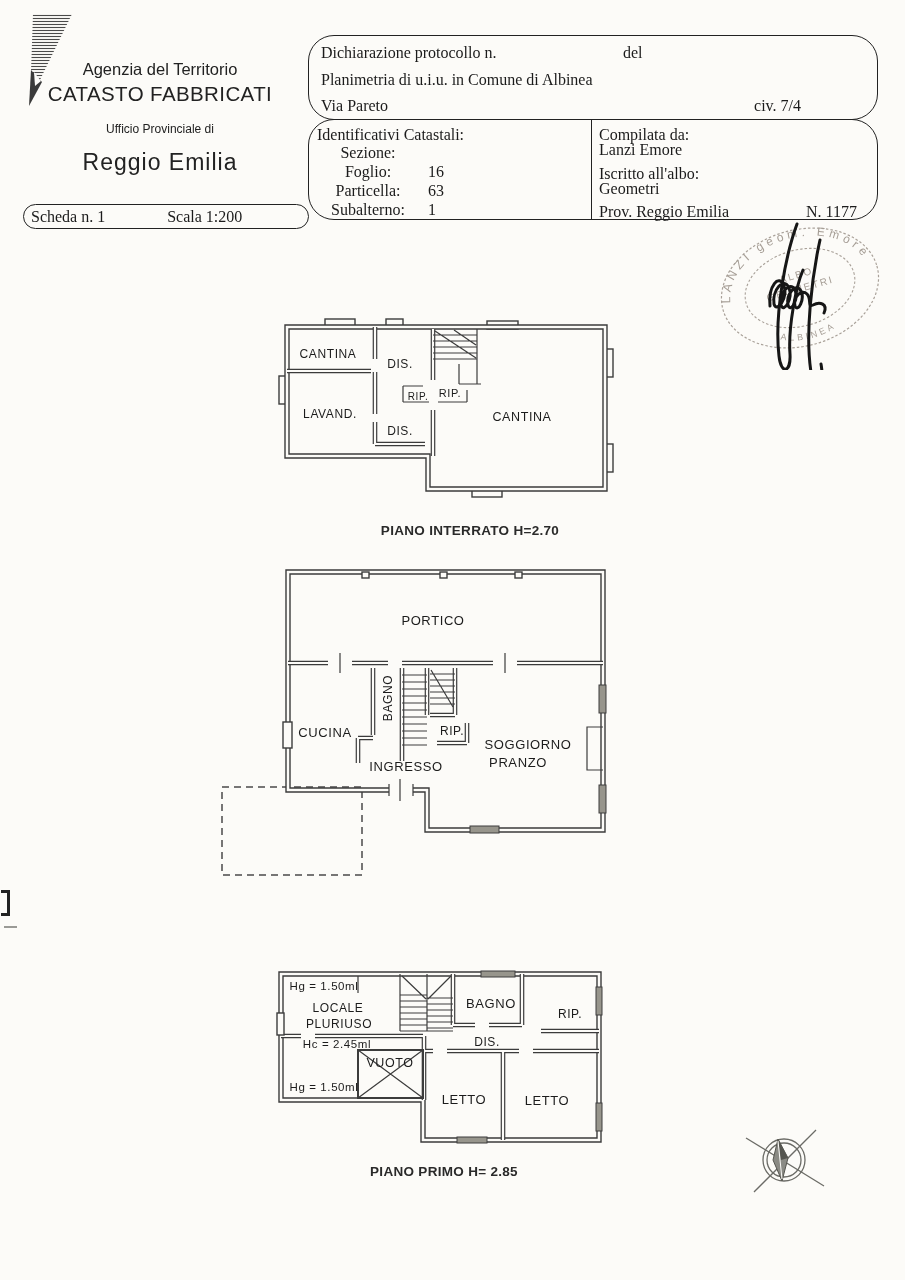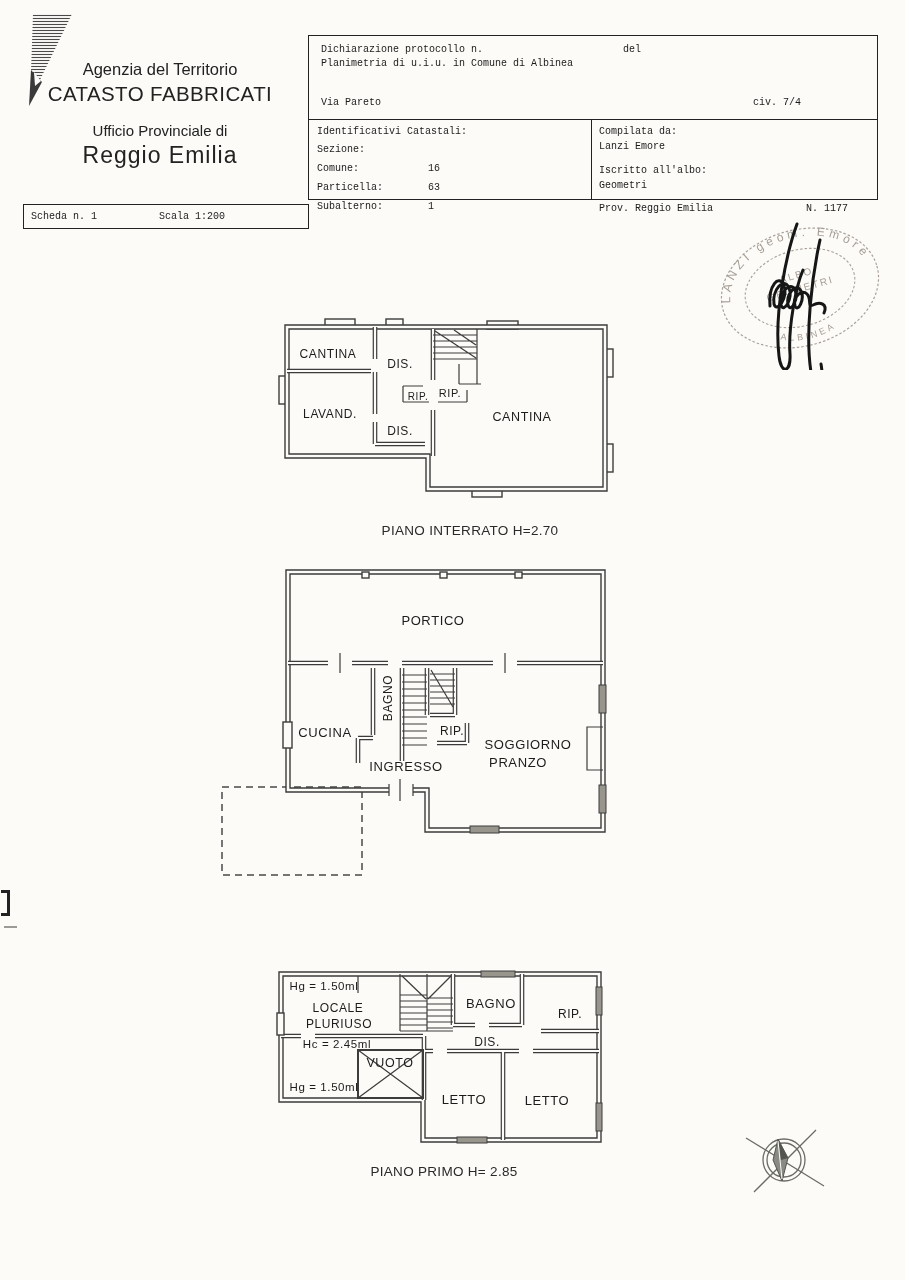--- a/index.html
+++ b/index.html
@@ -1,38 +1,38 @@
 <!DOCTYPE html>
 <html><head>
 <meta charset="utf-8">
 <title>Document</title>
 <style>
   html,body{margin:0;padding:0;background:#e8e8e6;}
   .page{position:relative;width:905px;height:1280px;margin:0 auto;background:#fcfbf8;overflow:hidden;
         font-family:"Liberation Sans",sans-serif;color:#1c1c1c;}
-  .mono{font-family:Liberation Mono, monospace;font-size:10px;color:#1b1b1b;}
+  .mono{font-family:Liberation Serif, serif;font-size:16px;color:#1b1b1b;border-radius:26px;}
   .abs{position:absolute;}
   
   .agency{left:40px;top:60px;width:240px;text-align:center;font-weight:normal;color:#222;}
   .agency .l1{font-size:16.5px;margin-bottom:3px;}
   .agency .l2{font-size:20.5px;letter-spacing:.4px;margin-bottom:16px;}
-  .agency .l3{font-size:15px;margin-bottom:3px;}
+  .agency .l3{font-size:12px;margin-bottom:13px;}
   .agency .l4{font-size:23px;letter-spacing:1px;}
   .scheda{left:23px;top:204px;width:286px;height:25px;border:1.6px solid #222;box-sizing:border-box;
           display:flex;align-items:center;}
   .scheda .s1{margin-left:7px;}
   .scheda .s2{margin-left:62px;}
   .protocol{left:308px;top:35px;width:570px;height:85px;border:1.6px solid #222;box-sizing:border-box;}
   .protocol .row{position:absolute;left:12px;right:12px;}
-  .idbox{left:308px;top:119px;width:570px;height:81px;border:1.6px solid #222;box-sizing:border-box;}
+  .idbox{left:308px;top:119px;width:570px;height:101px;border:1.6px solid #222;box-sizing:border-box;}
   .idbox .vdiv{position:absolute;left:282px;top:0;bottom:0;width:0;border-left:1.4px solid #222;}
   .idrow{position:absolute;display:flex;}
-  .idrow .lbl{display:inline-block;width:102px;text-align:left;}
+  .idrow .lbl{display:inline-block;width:102px;text-align:center;}
   .idrow .val{margin-left:9px;}
-  .capt{position:absolute;font-size:13.5px;letter-spacing:.3px;color:#2a2a2a;text-align:center;}
+  .capt{position:absolute;font-size:13.5px;letter-spacing:.3px;color:#2a2a2a;text-align:center;font-weight:bold;}
   
   .wall-o{fill:none;stroke:#3b3b3b;stroke-width:5.4;stroke-linejoin:miter;}
   .wall-i{fill:none;stroke:#fcfbf8;stroke-width:2.6;stroke-linejoin:miter;}
   .part-o{fill:none;stroke:#3b3b3b;stroke-width:4.6;}
   .part-i{fill:none;stroke:#fcfbf8;stroke-width:2.2;}
   .thin{fill:none;stroke:#3c3c3c;stroke-width:1.2;}
   .win{fill:#fcfbf8;stroke:#3c3c3c;stroke-width:1.4;}
   .glass{fill:#97958c;stroke:#3c3c3c;stroke-width:1;}
   .dashed{fill:none;stroke:#4a4a4a;stroke-width:1.5;stroke-dasharray:7 5;}
   .rlabel{font-family:"Liberation Sans",sans-serif;fill:#1c1c1c;letter-spacing:.6px;}
@@ -66,40 +66,40 @@
   <div class="abs scheda mono">
     <span class="s1">Scheda n. 1</span>
     <span class="s2">Scala 1:200</span>
   </div>
 
   <div class="abs protocol mono">
     <div class="row" style="top:8px">
       <span>Dichiarazione protocollo n.</span>
       <span style="position:absolute;left:302px">del</span>
     </div>
-    <div class="row" style="top:22px">
+    <div class="row" style="top:35px">
       <span>Planimetria di u.i.u. in Comune di Albinea</span>
     </div>
     <div class="row" style="top:61px">
       <span>Via Pareto</span>
       <span style="position:absolute;right:64px">civ. 7/4</span>
     </div>
   </div>
 
   <div class="abs idbox mono">
     <div class="vdiv"></div>
     <div class="idrow" style="left:8px;top:6px">
       <span>Identificativi Catastali:</span>
     </div>
     <div class="idrow" style="left:8px;top:24px">
       <span class="lbl">Sezione:</span>
       <span class="val"></span>
     </div>
     <div class="idrow" style="left:8px;top:43px">
-      <span class="lbl">Comune:</span>
+      <span class="lbl">Foglio:</span>
       <span class="val">16</span>
     </div>
     <div class="idrow" style="left:8px;top:62px">
       <span class="lbl">Particella:</span>
       <span class="val">63</span>
     </div>
     <div class="idrow" style="left:8px;top:81px">
       <span class="lbl">Subalterno:</span>
       <span class="val">1</span>
     </div>

